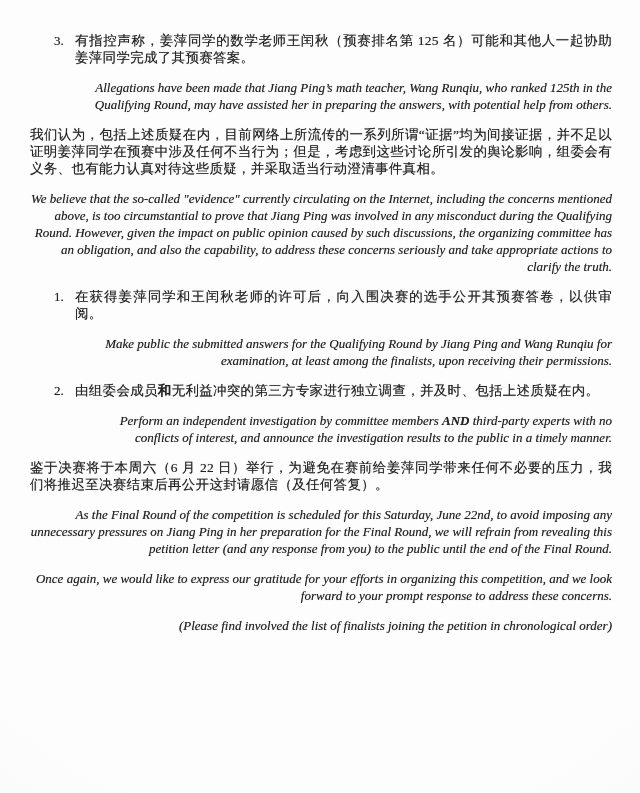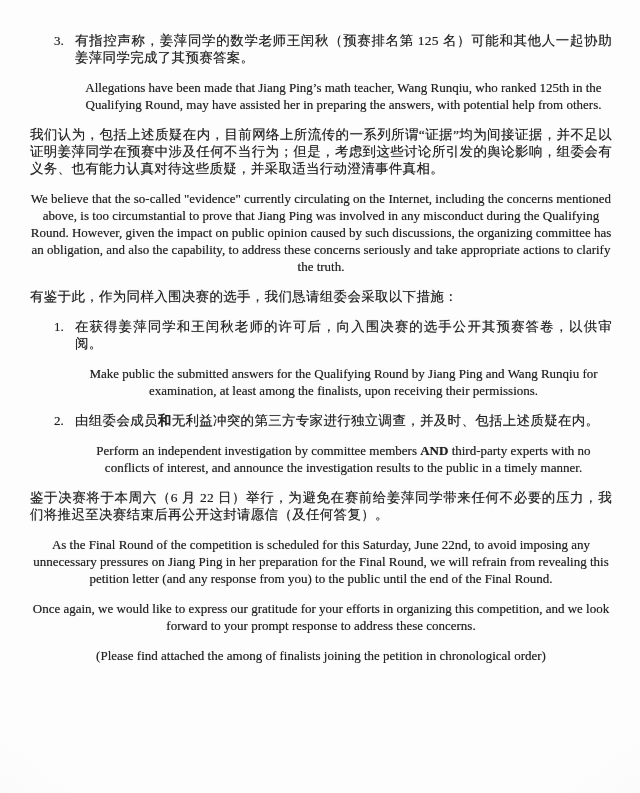--- a/index.html
+++ b/index.html
@@ -21,21 +21,21 @@
   .para {
     margin: 0 0 13px 0;
     font-size: 13px;
     line-height: 17px;
   }
   .zh {
     font-size: 13.5px;
     text-align: justify;
     letter-spacing: 0.3px;
   }
-  .en { text-align: center; }
+  .en { text-align: right; font-style: italic; }
   .indent { margin-left: 45px; }
   .list-item {
     position: relative;
     padding-left: 45px;
   }
   .list-num {
     position: absolute;
     left: 24px; top: 0;
     font-size: 13px;
     letter-spacing: 0;
@@ -51,21 +51,20 @@
     <span class="list-num">3.</span>
     <span>有指控声称，姜萍同学的数学老师王闰秋（预赛排名第 125 名）可能和其他人一起协助姜萍同学完成了其预赛答案。</span>
   </div>
 
   <p class="para en indent">Allegations have been made that Jiang Ping’s math teacher, Wang Runqiu, who ranked 125th in the Qualifying Round, may have assisted her in preparing the answers, with potential help from others.</p>
 
   <p class="para zh">我们认为，包括上述质疑在内，目前网络上所流传的一系列所谓“证据”均为间接证据，并不足以证明姜萍同学在预赛中涉及任何不当行为；但是，考虑到这些讨论所引发的舆论影响，组委会有义务、也有能力认真对待这些质疑，并采取适当行动澄清事件真相。</p>
 
   <p class="para en">We believe that the so-called "evidence" currently circulating on the Internet, including the concerns mentioned above, is too circumstantial to prove that Jiang Ping was involved in any misconduct during the Qualifying Round. However, given the impact on public opinion caused by such discussions, the organizing committee has an obligation, and also the capability, to address these concerns seriously and take appropriate actions to clarify the truth.</p>
 
-  <p class="para zh">有鉴于此，作为同样入围决赛的选手，我们恳请组委会采取以下措施：</p>
 
 
   <div class="para zh list-item">
     <span class="list-num">1.</span>
     <span>在获得姜萍同学和王闰秋老师的许可后，向入围决赛的选手公开其预赛答卷，以供审阅。</span>
   </div>
 
   <p class="para en indent">Make public the submitted answers for the Qualifying Round by Jiang Ping and Wang Runqiu for examination, at least among the finalists, upon receiving their permissions.</p>
 
   <div class="para zh list-item">
@@ -76,15 +75,15 @@
   <p class="para en indent"><span>Perform an independent investigation by committee members </span><span class="b">AND</span><span> third-party experts with no conflicts of interest, and announce the investigation results to the public in a timely manner.</span></p>
 
   <p class="para zh">鉴于决赛将于本周六（6 月 22 日）举行，为避免在赛前给姜萍同学带来任何不必要的压力，我们将推迟至决赛结束后再公开这封请愿信（及任何答复）。</p>
 
   <p class="para en">As the Final Round of the competition is scheduled for this Saturday, June 22nd, to avoid imposing any unnecessary pressures on Jiang Ping in her preparation for the Final Round, we will refrain from revealing this petition letter (and any response from you) to the public until the end of the Final Round.</p>
 
 
   <p class="para en">Once again, we would like to express our gratitude for your efforts in organizing this competition, and we look forward to your prompt response to address these concerns.</p>
 
 
-  <p class="para en">(Please find attached the among of finalists joining the petition in chronological order)</p>
+  <p class="para en">(Please find involved the list of finalists joining the petition in chronological order)</p>
 
 </div>
 
 </body></html>

